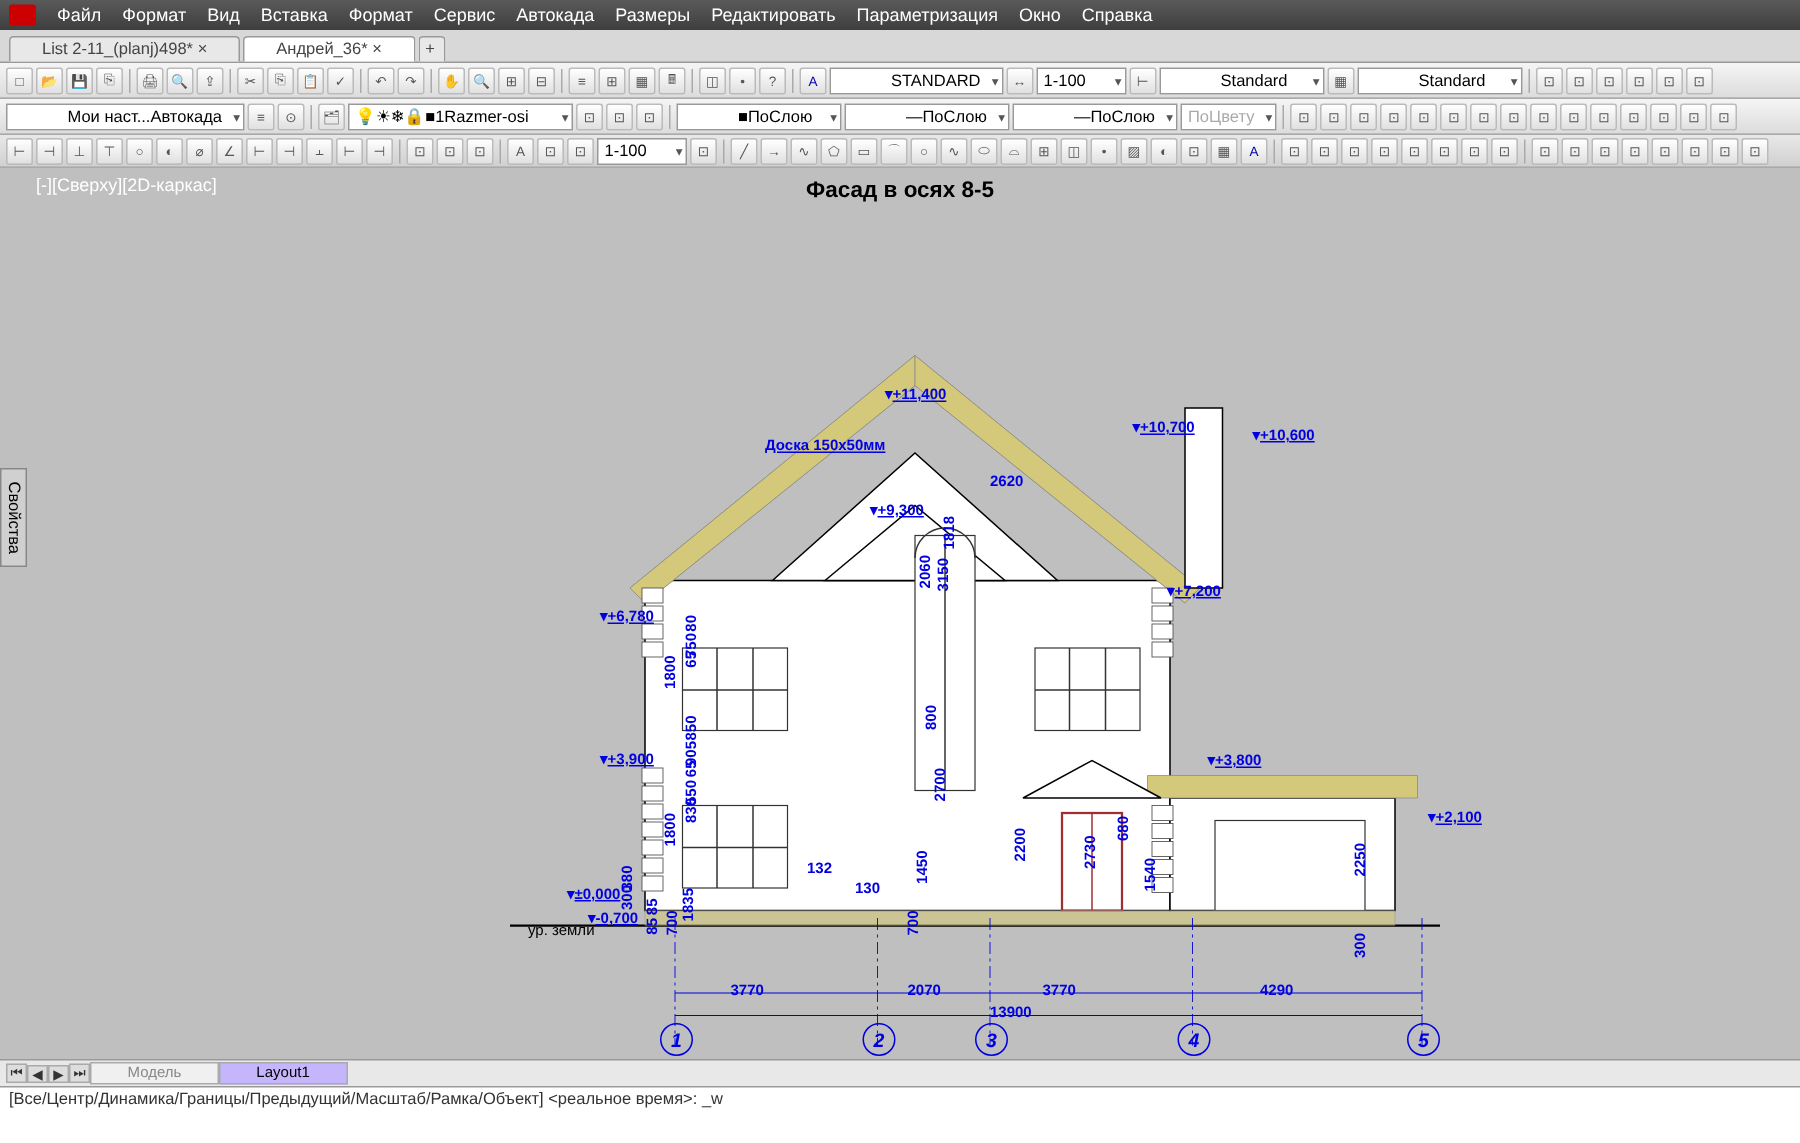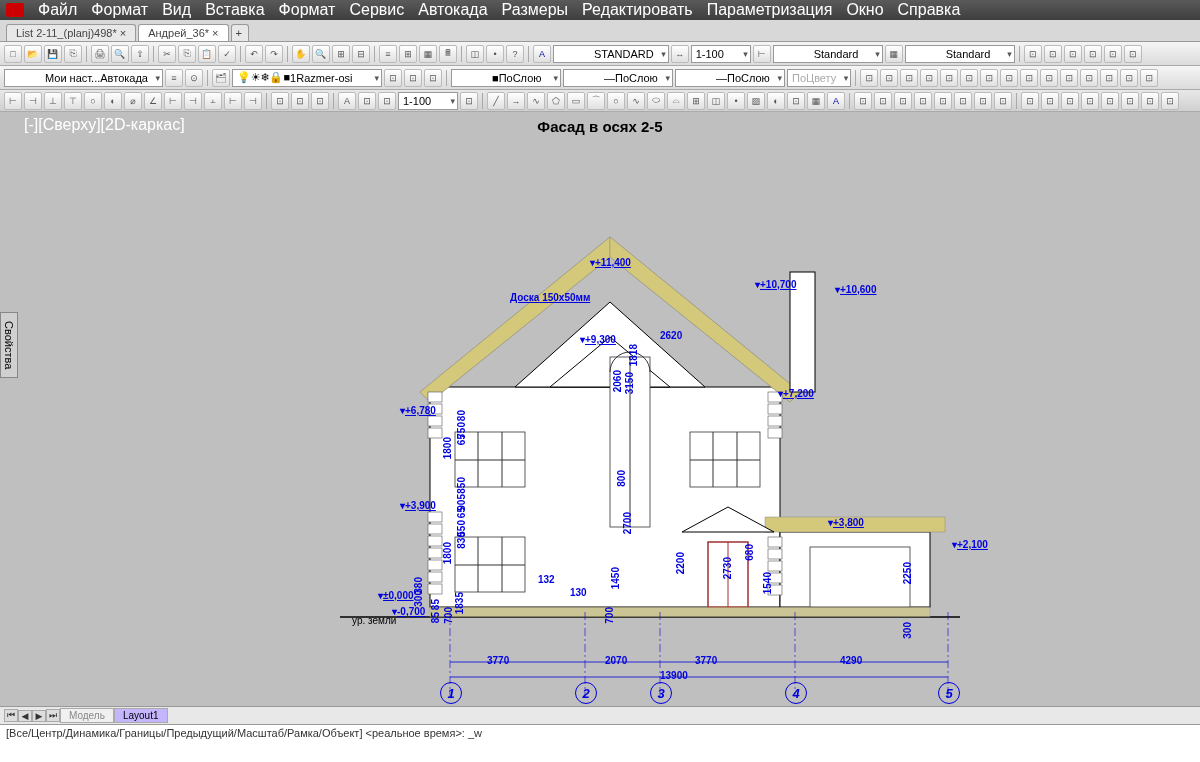--- a/index.html
+++ b/index.html
@@ -1,40 +1,40 @@
 <!DOCTYPE html>
 <html><head>
 <meta charset="utf-8">
 <style>
 * { margin: 0; padding: 0; box-sizing: border-box; font-family: Tahoma, sans-serif; }
 body { background: #bcbcbc; width: 1200px; height: 762px; overflow: hidden; font-size: 11px; }
 .menubar { background: linear-gradient(#5a5a5a,#3e3e3e); color: #fff; height: 20px; display: flex; align-items: center; padding: 0 6px; gap: 14px; }
-.menubar span { cursor: default; font-size: 16px; }
+.menubar span { cursor: default; font-size: 12px; }
 .tabbar { background: #d8d8d8; height: 22px; display: flex; align-items: flex-end; padding-left: 6px; border-bottom: 1px solid #999; }
-.tab { background: #e8e8e8; border: 1px solid #999; border-bottom: none; padding: 2px 9px; margin-right: 2px; border-radius: 3px 3px 0 0; font-size: 11px; color: #444; }
+.tab { background: #e8e8e8; border: 1px solid #999; border-bottom: none; padding: 2px 21px; margin-right: 2px; border-radius: 3px 3px 0 0; font-size: 11px; color: #444; }
 .tab.active { background: #fff; }
 .toolbar-row { background: linear-gradient(#f5f5f5,#dcdcdc); height: 24px; display: flex; align-items: center; padding: 0 4px; border-bottom: 1px solid #aaa; gap: 2px; }
 .toolbar-row.alt { height: 22px; background: linear-gradient(#e8e8e8,#d0d0d0); }
 .tb-btn { width: 18px; height: 18px; border: 1px solid #bbb; background: linear-gradient(#fff,#e0e0e0); border-radius: 2px; display: flex; align-items: center; justify-content: center; font-size: 9px; color: #555; }
 .tb-sep { width: 1px; height: 16px; background: #aaa; margin: 0 2px; }
 .tb-combo { height: 18px; border: 1px solid #999; background: #fff; font-size: 11px; padding: 0 14px 0 4px; min-width: 60px; position: relative; display: flex; align-items: center; }
 .tb-combo::after { content: "▾"; position: absolute; right: 2px; font-size: 9px; color: #555; }
 .tb-combo.wide { min-width: 110px; padding-left: 40px; }
 .tb-combo.xwide { min-width: 150px; }
 .canvas-area { position: relative; background: #bfbfbf; height: 594px; }
 .prop-tab { position: absolute; left: 0; top: 200px; background: #d0d0d0; border: 1px solid #888; writing-mode: vertical-rl; padding: 8px 2px; font-size: 11px; }
 .drawing-title { position: absolute; top: 6px; left: 50%; transform: translateX(-50%); font-size: 15px; font-weight: bold; color: #000; }
 .dim { position: absolute; color: #0000e0; font-size: 10px; font-weight: bold; white-space: nowrap; }
 .dim u { text-decoration: underline; }
 .dim.v { writing-mode: vertical-rl; transform: rotate(180deg); }
 .axis-bubble { width: 22px; height: 22px; border: 1.5px solid #0000e0; border-radius: 50%; display: flex; align-items: center; justify-content: center; color: #0000e0; font-style: italic; font-weight: bold; font-size: 13px; background: transparent; position: absolute; }
 .house-svg { position: absolute; left: 0; top: 0; }
 .bottom-tabs { background: #e8e8e8; height: 18px; display: flex; align-items: center; padding: 0 4px; border-top: 1px solid #999; gap: 0; }
 .bottom-tabs .nav { width: 14px; text-align: center; font-size: 9px; color: #333; border: 1px solid #aaa; background: #ddd; }
-.bottom-tabs .btab { padding: 1px 8px; font-size: 10px; border: 1px solid #aaa; background: #f0f0f0; color: #888; }
+.bottom-tabs .btab { padding: 1px 24px; font-size: 10px; border: 1px solid #aaa; background: #f0f0f0; color: #888; }
 .bottom-tabs .btab.active { background: #c4b5fd; color: #000; }
 .cmdline { background: #fff; height: 50px; border-top: 1px solid #999; font-size: 11px; color: #333; padding: 2px 6px; font-family: 'Courier New', monospace; }
 .roof-hatch { fill: #d4c97a; stroke: #888; stroke-width: 0.5; }
 .wall { fill: #fff; stroke: #000; stroke-width: 1; }
 .window { fill: #fff; stroke: #333; stroke-width: 0.8; }
 .dimline { stroke: #0000e0; stroke-width: 0.8; fill: none; }
 .axisline { stroke: #0000e0; stroke-width: 0.6; stroke-dasharray: 8 3 2 3; fill: none; }
 </style>
 </head>
 <body>
@@ -201,22 +201,22 @@
     <div class="tb-btn">⊡</div>
     <div class="tb-btn">⊡</div>
     <div class="tb-btn">⊡</div>
     <div class="tb-btn">⊡</div>
     <div class="tb-btn">⊡</div>
     <div class="tb-btn">⊡</div>
 </div>
 
 <div class="canvas-area">
   <div class="prop-tab">Свойства</div>
-  <div style="position:absolute;left:24px;top:4px;font-size:16px;color:#fff;">[-][Сверху][2D-каркас]</div>
-  <div class="drawing-title">Фасад в осях 2-5</div>
+  <div style="position:absolute;left:24px;top:4px;font-size:12px;color:#fff;">[-][Сверху][2D-каркас]</div>
+  <div class="drawing-title">Фасад в осях 8-5</div>
 
   <svg class="house-svg" width="660" height="570" viewBox="0 0 660 570" style="left:320px;top:30px;">
 
     <line x1="20" y1="475" x2="640" y2="475" stroke="#000" stroke-width="1.5"></line>
 
     <rect class="wall" x="110" y="245" width="350" height="220"></rect>
 
     <rect class="wall" x="460" y="390" width="150" height="75"></rect>
     <polygon class="roof-hatch" points="445,390 625,390 625,375 445,375"></polygon>
 
@@ -289,28 +289,28 @@
     <line class="dimline" x1="130" y1="535" x2="628" y2="535"></line>
   </svg>
 
   <div class="dim" style="left:590px;top:145px;">▾<u>+11,400</u></div>
   <div class="dim" style="left:755px;top:167px;">▾<u>+10,700</u></div>
   <div class="dim" style="left:835px;top:172px;">▾<u>+10,600</u></div>
   <div class="dim" style="left:580px;top:222px;">▾<u>+9,300</u></div>
   <div class="dim" style="left:778px;top:276px;">▾<u>+7,200</u></div>
   <div class="dim" style="left:400px;top:293px;">▾<u>+6,780</u></div>
   <div class="dim" style="left:400px;top:388px;">▾<u>+3,900</u></div>
-  <div class="dim" style="left:828px;top:389px;margin-top:16px;">▾<u>+3,800</u></div>
+  <div class="dim" style="left:805px;top:389px;">▾<u>+3,800</u></div>
   <div class="dim" style="left:952px;top:427px;text-align:right;">▾<u>+2,100</u></div>
   <div class="dim" style="left:378px;top:478px;">▾<u>±0,000</u></div>
   <div class="dim" style="left:392px;top:494px;">▾<u>-0,700</u></div>
   <div class="dim" style="left:352px;top:503px;color:#000;font-weight:normal;">ур. земли</div>
 
   <div class="dim" style="left:510px;top:180px;"><u>Доска 150х50мм</u></div>
-  <div class="dim" style="left:660px;top:218px;">2620</div>
+  <div class="dim" style="left:660px;top:204px;">2620</div>
 
   <div class="dim v" style="left:442px;top:325px;">1800</div>
   <div class="dim v" style="left:442px;top:430px;">1800</div>
   <div class="dim v" style="left:456px;top:298px;">80</div>
   <div class="dim v" style="left:456px;top:310px;">750</div>
   <div class="dim v" style="left:456px;top:322px;">65</div>
   <div class="dim v" style="left:456px;top:365px;">850</div>
   <div class="dim v" style="left:456px;top:382px;">905</div>
   <div class="dim v" style="left:456px;top:395px;">65</div>
   <div class="dim v" style="left:456px;top:408px;">550</div>

